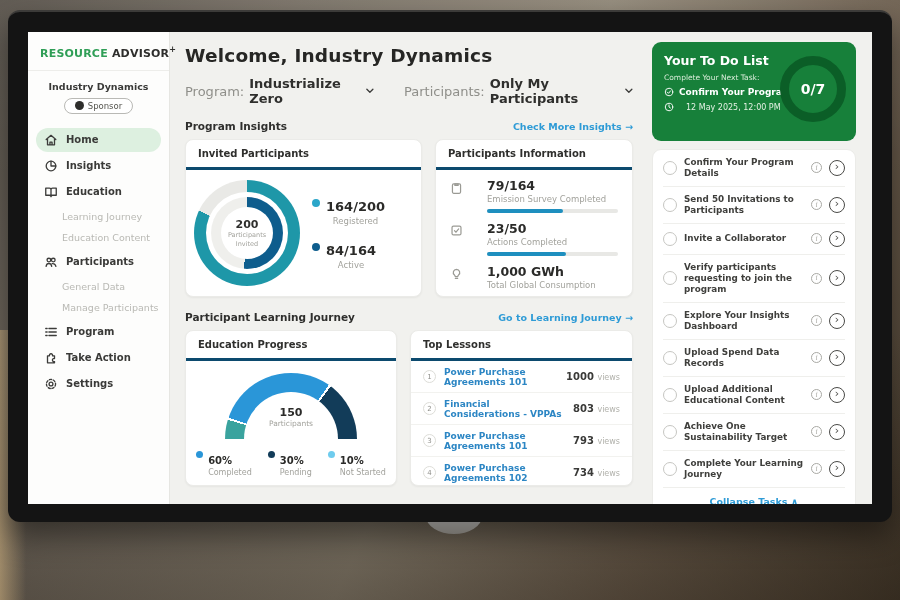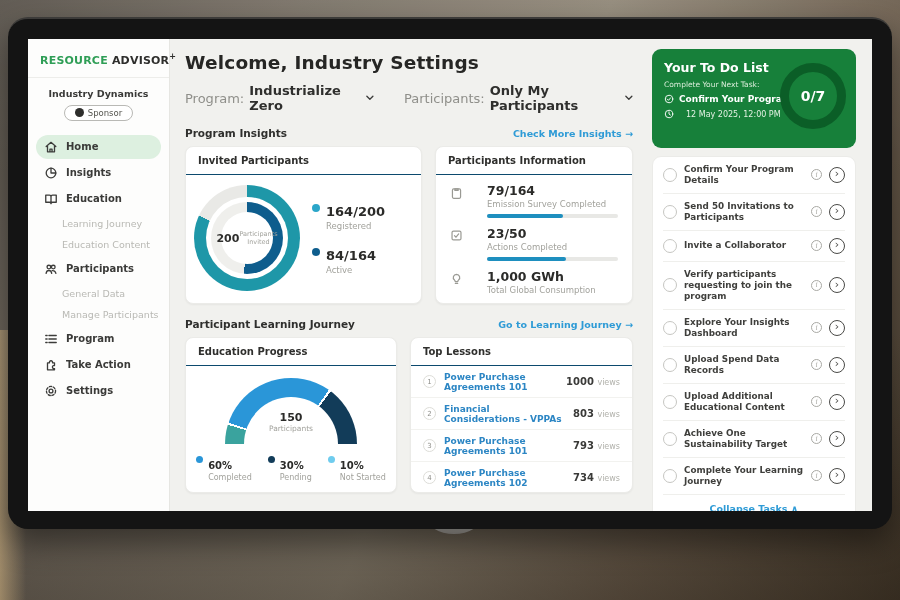--- a/index.html
+++ b/index.html
@@ -10,22 +10,22 @@
     background:linear-gradient(115deg,#5a544c 0%,#7b7368 26%,#928979 52%,#6e6050 76%,#463b2d 100%); }
   .backdrop:after { content:""; position:absolute; inset:0;
     background:linear-gradient(180deg,rgba(255,255,255,0.05) 0%,transparent 30%,transparent 55%,rgba(25,18,10,0.38) 100%); }
   .desk-light { position:absolute; left:0; top:330px; width:26px; height:270px;
     background:linear-gradient(90deg,rgba(214,183,132,0.55),rgba(214,183,132,0)); }
 
   
   .stand { position:absolute; left:426px; top:514px; width:56px; height:20px;
     background:linear-gradient(#e4e4e2,#98948e); border-radius:0 0 28px 28px / 0 0 18px 18px; }
   .monitor { position:absolute; left:8px; top:10px; width:884px; height:512px;
-    background:#141414; border-radius:20px; border-top:2px solid #3c3b39;
-    box-shadow:0 14px 30px rgba(0,0,0,0.45);margin-top:7px; }
+    background:#141414; border-radius:12px; border-top:2px solid #3c3b39;
+    box-shadow:0 14px 30px rgba(0,0,0,0.45); }
   .screen { position:absolute; left:20px; top:20px; width:844px; height:472px;
     background:#f1f1ee; overflow:hidden; color:#3c3c3a; }
 
   
   .sidebar { position:absolute; left:0; top:0; bottom:0; width:142px;
     background:#fdfdfc; border-right:1px solid #e6e6e2; }
   .logo { padding:13px 12px 10px; font-size:11px; font-weight:bold; letter-spacing:.2px;
     border-bottom:1px solid #ededea; white-space:nowrap; }
   .logo .g { color:#2f9e56; } .logo .d { color:#2e2e2c; } .logo sup { font-size:8px; }
   .org { text-align:center; font-size:9.5px; font-weight:bold; color:#3a3a38; margin:10px 4px 6px; }
@@ -45,36 +45,36 @@
   .h1 { font-size:18.5px; font-weight:bold; color:#262624; letter-spacing:.2px; }
   .filters { display:flex; gap:30px; margin-top:10px; font-size:13px; }
   .filter { display:flex; align-items:center; gap:5px; cursor:pointer; }
   .filter .fl { color:#8f8f8a; } .filter .fv { font-weight:bold; color:#2f2f2d; }
   .sec { display:flex; justify-content:space-between; align-items:center; margin-top:14px; }
   .sec-t { font-size:10.5px; font-weight:bold; color:#2f2f2d; }
   .link { font-size:9.5px; font-weight:bold; color:#2e9bd6; cursor:pointer; }
   .row { display:flex; gap:13px; margin-top:7px; }
   .card { background:#fff; border:1px solid #ebebe8; border-radius:8px;
     box-shadow:0 1px 2px rgba(0,0,0,0.05); overflow:hidden; }
-  .card-h { padding:8px 12px; border-bottom:1px solid #0c4a6e; font-size:10px; font-weight:bold; color:#2f2f2d; }
+  .card-h { padding:8px 12px; border-bottom:3px solid #0c4a6e; font-size:10px; font-weight:bold; color:#2f2f2d; }
 
   
   .c-invited { flex:0 0 237px; height:158px; }
   .inv-body { display:flex; align-items:center; gap:12px; padding:10px 8px; }
   .donut { position:relative; width:106px; height:106px; flex:0 0 auto; }
   .d1 { position:absolute; inset:0; border-radius:50%;
     background:conic-gradient(#1e97a8 0 295deg,#e9e9e6 295deg 360deg); }
   .d2 { position:absolute; inset:12px; border-radius:50%; background:#fff; }
   .d3 { position:absolute; inset:17px; border-radius:50%;
     background:conic-gradient(#0e5d8d 0 185deg,#efefec 185deg 360deg); }
   .d4 { position:absolute; inset:27px; border-radius:50%; background:#fff;
-    display:flex; flex-direction:row; align-items:center; justify-content:center; text-align:center; }
+    display:flex; flex-direction:column; align-items:center; justify-content:center; text-align:center; }
   .d4 .dv { font-size:11px; font-weight:bold; color:#2f2f2d; }
   .d4 .dl { font-size:6.5px; color:#a2a29c; line-height:1.3; width:44px; }
-  .legend-col { display:flex; flex-direction:column; gap:14px; }
+  .legend-col { display:flex; flex-direction:column; gap:14px;text-align:center; }
   .leg { display:flex; gap:6px; align-items:flex-start; }
   .leg-dot { width:8px; height:8px; border-radius:50%; margin-top:3px; flex:0 0 auto; }
   .leg .lv { font-size:13px; font-weight:bold; color:#2b2b29; }
   .leg .ll { font-size:8.5px; color:#a2a29c; margin-top:1px; }
 
   
   .c-info { flex:1; height:158px; }
   .stat { display:flex; gap:24px; padding:8px 14px 0; }
   .stat svg { margin-top:3px; flex:0 0 auto; }
   .stat-b { flex:1; }
@@ -203,21 +203,21 @@
         <svg class="ic" width="14" height="14" viewBox="0 0 16 16">
               <circle cx="8" cy="8" r="2.2"></circle>
               <circle cx="8" cy="8" r="5.2" stroke-dasharray="2.5 1.9"></circle>
             </svg>
         <span>Settings</span>
       </div>
     </div>
   </div>
 
   <div class="main">
-    <div class="h1">Welcome, Industry Settings</div>
+    <div class="h1">Welcome, Industry Dynamics</div>
 
     <div class="filters">
       <div class="filter">
         <span class="fl">Program:</span>
         <span class="fv">Industrialize Zero</span>
         <svg class="ic" width="9" height="6" viewBox="0 0 9 6">
               <path d="M1 1l3.5 3.5L8 1"></path>
             </svg>
       </div>
       <div class="filter">

